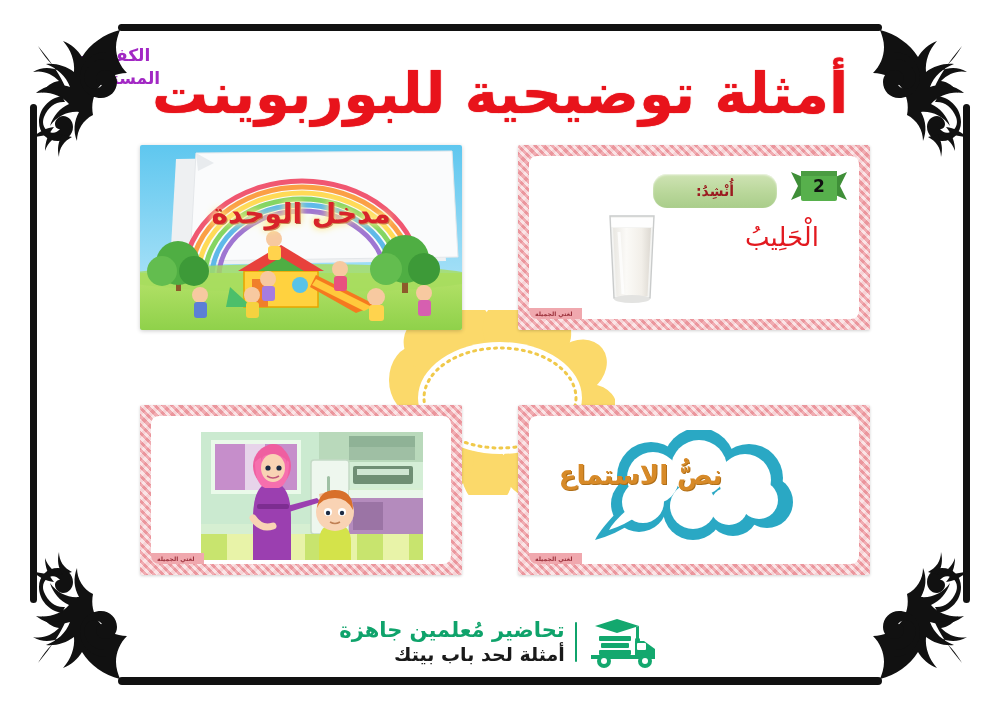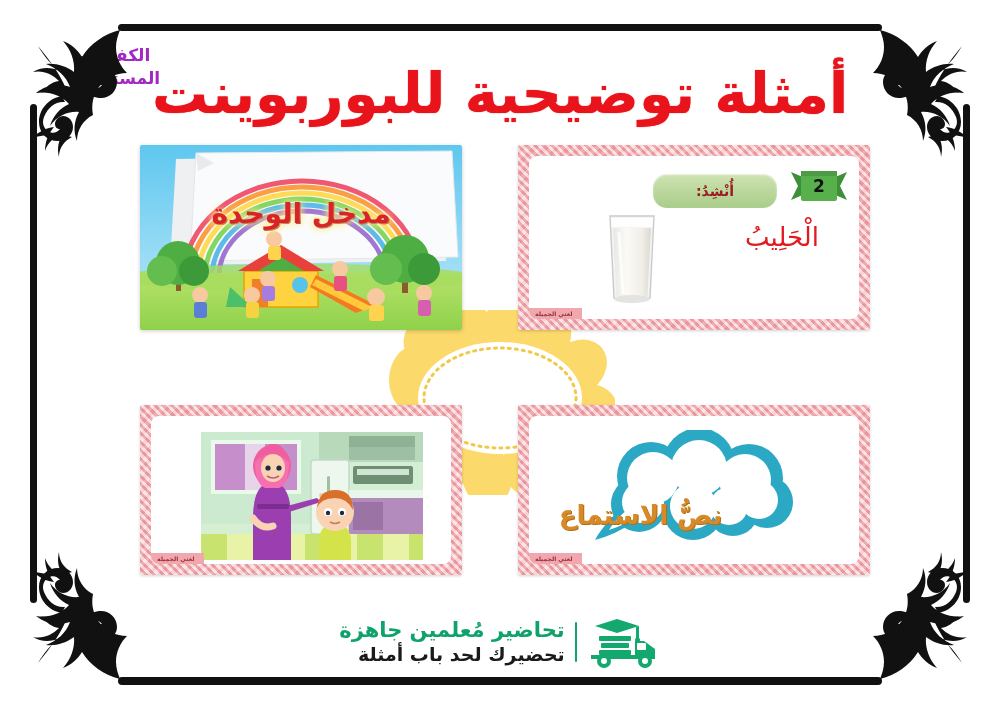--- a/index.html
+++ b/index.html
@@ -169,21 +169,20 @@
   
   #slide4 { left: 518px; top: 405px; width: 352px; height: 170px; }
   #cloud-wrap { position: absolute; left: 52px; top: 14px; width: 240px; height: 124px; z-index: 3; }
   #cloud-wrap svg { width: 100%; height: 100%; display: block; }
   #cloud-text {
     position: absolute; left: 0; top: 44px; width: 223px;
     text-align: center; direction: rtl;
     color: #d78a28; font-size: 26px; font-weight: bold;
     z-index: 4;
     text-shadow: 1px 1px 0 #b06f18;
-    margin-top: 40px;
   }
 
   
   #brand {
     position: absolute;
     left: 0; bottom: 38px;
     width: 1000px;
     display: flex;
     align-items: center;
     justify-content: center;
@@ -489,21 +488,21 @@
         </svg>
       </div>
       <div id="cloud-text">نصُّ الاستماع</div>
       <div class="slide-footer">لغتي الجميلة</div>
     </div>
   </div>
 
   <div id="brand">
     <div id="brand-text">
       <div id="brand-line1">تحاضير مُعلمين جاهزة</div>
-      <div id="brand-line2">تحضيرك لحد باب أمثلة</div>
+      <div id="brand-line2">أمثلة لحد باب بيتك</div>
     </div>
     <div id="brand-sep"></div>
     <div id="brand-logo">
       <svg viewBox="0 0 74 54" xmlns="http://www.w3.org/2000/svg">
         <g fill="#13a86e">
 
           <path d="M30 4 L52 11 L30 18 L8 11 Z"></path>
           <path d="M52 11 L52 24 L49 24 L49 12 Z"></path>
           <circle cx="50.5" cy="25" r="2.5"></circle>
 

